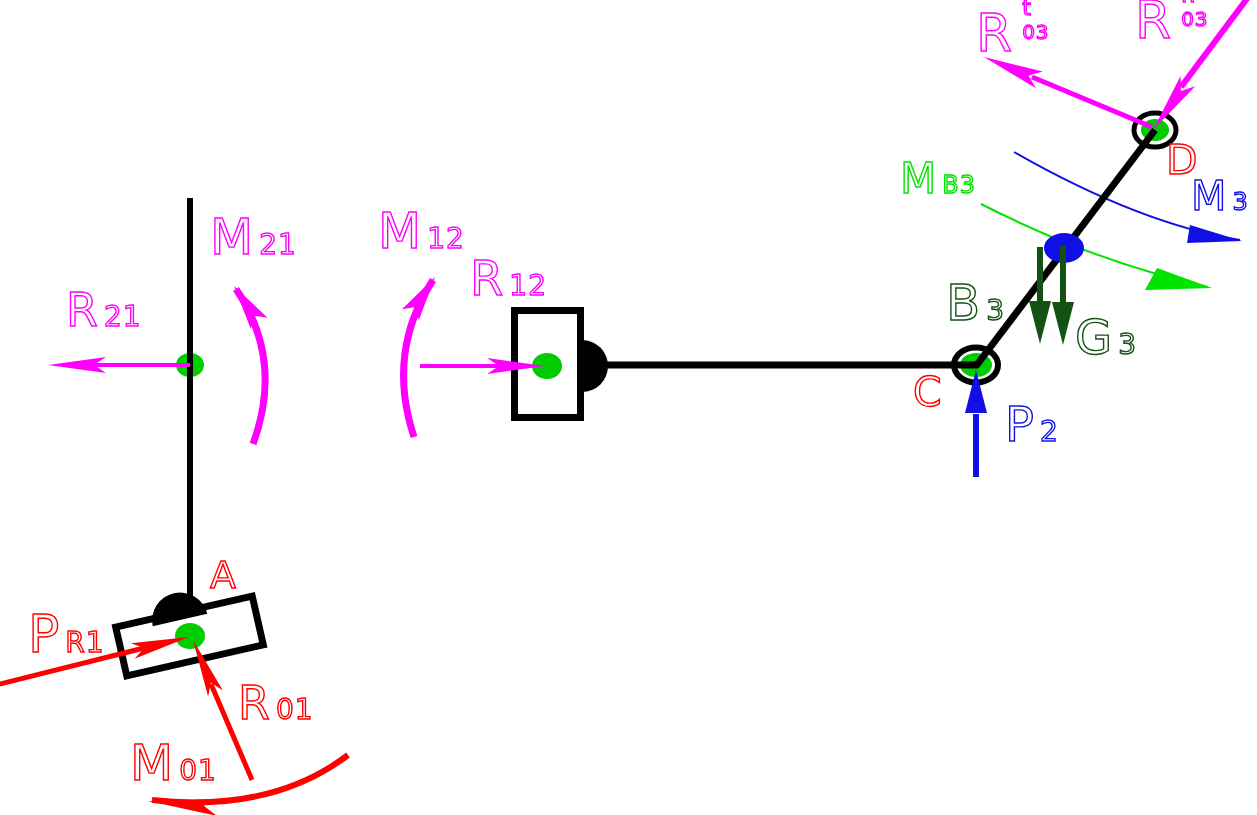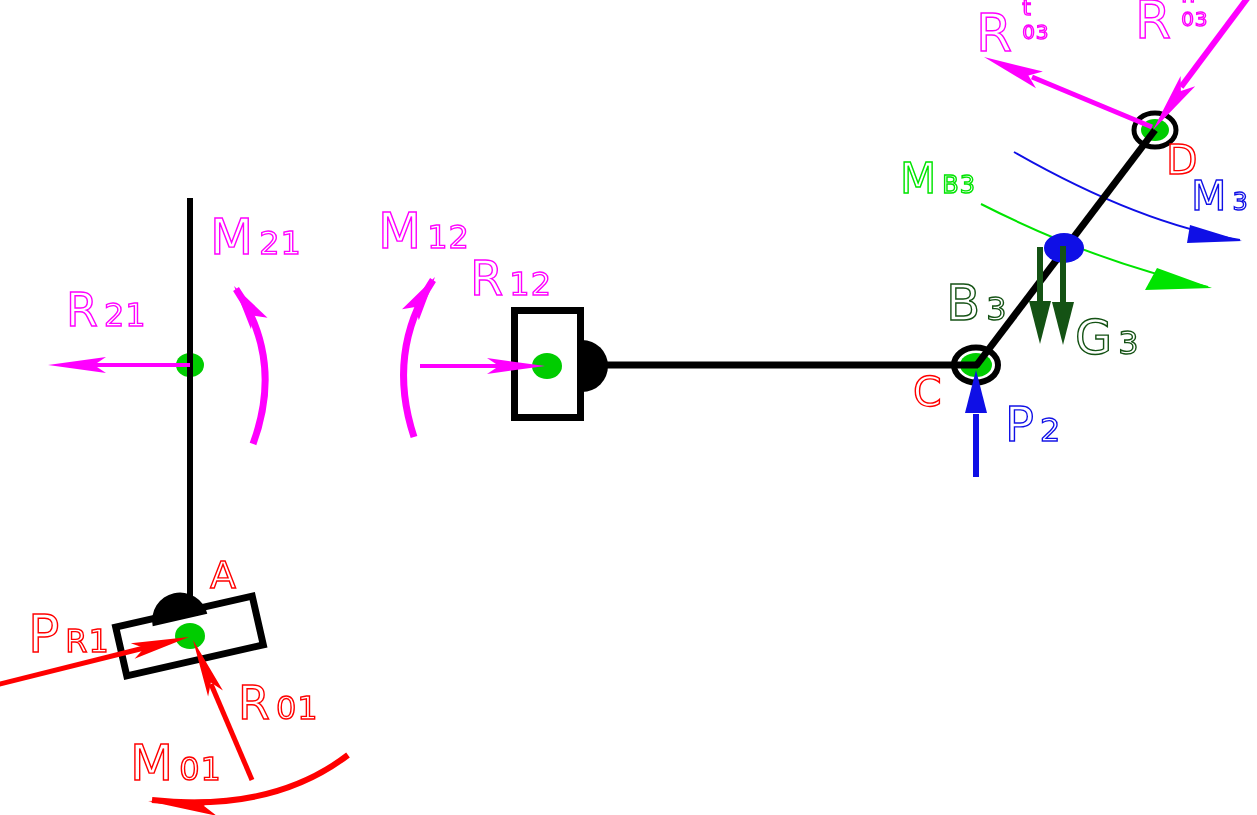--- a/index.html
+++ b/index.html
@@ -60,21 +60,21 @@
   .bgreen{--lc:var(--c-bright_green);}
   .dgreen{--lc:var(--c-dark_green);}
 
   .main{font-size:50px;}
   .sz38 .main{font-size:38px;}
   .sz41 .main{font-size:41px;}
   .sz42 .main{font-size:42px;}
   .sz46 .main{font-size:46px;}
   .sz48 .main{font-size:48px;}
   .sz52 .main{font-size:52px;}
-  .sub{font-size:32px;margin-left:5px;}
+  .sub{font-size:28px;margin-left:5px;}
   .sz42 .sub,.sz41 .sub{font-size:24px;}
 
   .lbl.stacked{align-items:flex-start;}
   .stack{display:inline-flex;flex-direction:column;margin-left:9px;margin-top:-10px;}
   .ssup{font-size:22px;line-height:1;}
   .ssub{font-size:20px;line-height:1;margin-top:3px;}
 </style>
 </head>
 <body>
 

